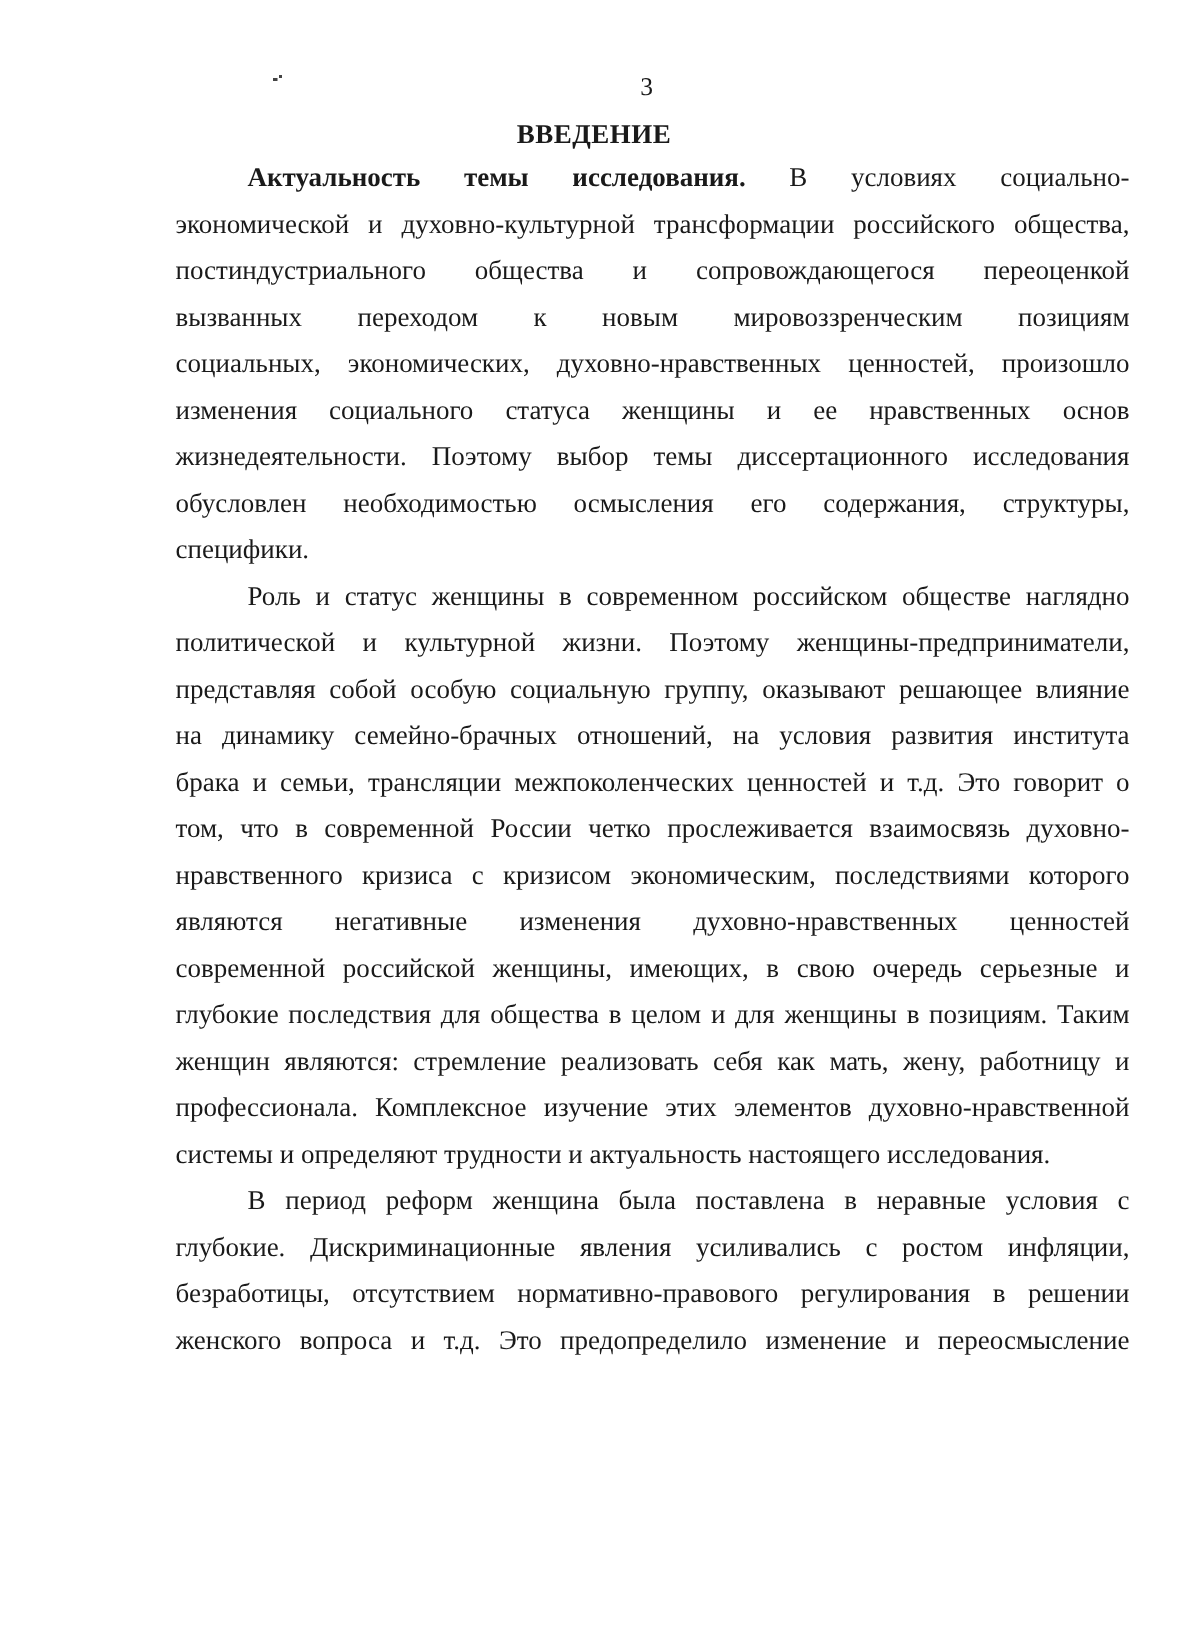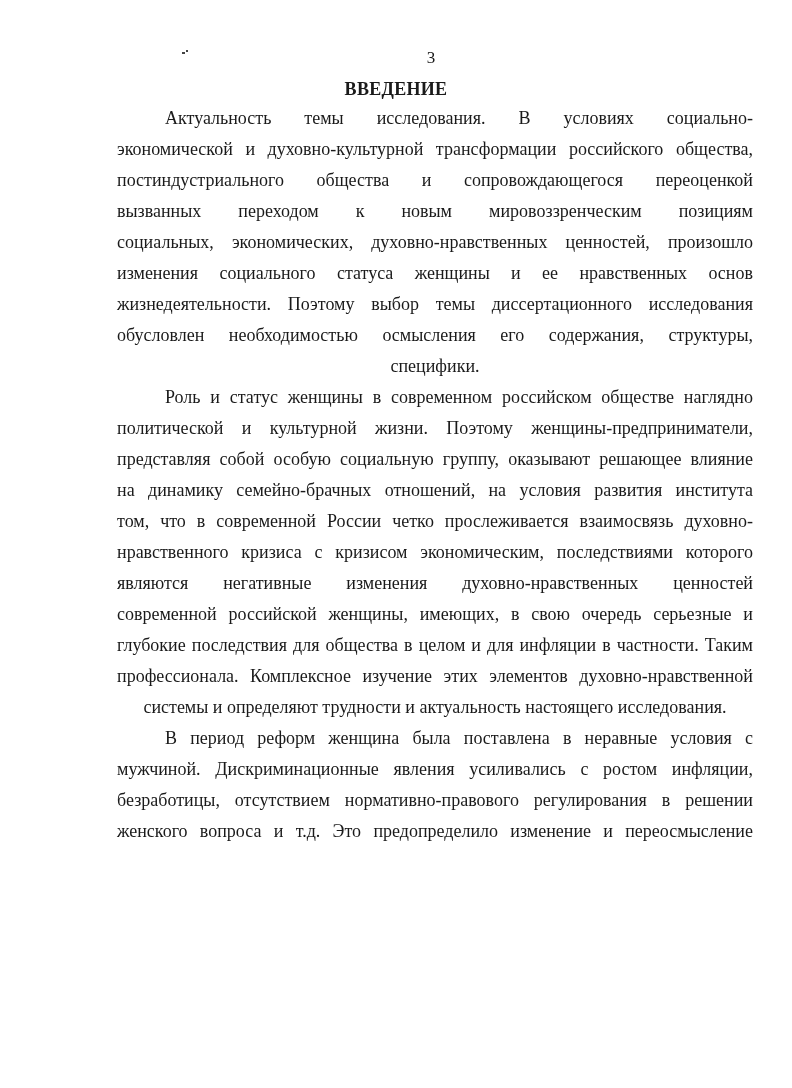--- a/index.html
+++ b/index.html
@@ -5,24 +5,24 @@
     html, body { margin: 0; padding: 0; background: #ffffff; }
     body { width: 792px; height: 1088px; position: relative; overflow: hidden;
            font-family: "Liberation Serif", "DejaVu Serif", serif; color: #1a1a1a; }
     .speck { position: absolute; left: 182px; top: 50px; width: 6px; height: 5px; }
     .speck i { position: absolute; background: #444; display: block; }
     .page-number { position: absolute; top: 48px; left: 0; width: 792px; text-align: center;
                    font-size: 17px; line-height: 20px; padding-left: 70px; box-sizing: border-box; }
     .title { position: absolute; top: 78px; left: 0; width: 792px; text-align: center;
              font-weight: bold; font-size: 18px; line-height: 22px; box-sizing: border-box; letter-spacing: 0.3px; }
     .body { position: absolute; top: 103px; left: 117px; width: 636px; }
-    .line { display: block; font-size: 18px; line-height: 31px; height: 31px; white-space: nowrap; text-align: center; }
+    .line { display: block; font-size: 18px; line-height: 31px; height: 31px; white-space: nowrap; }
     .justify { text-align: justify; text-align-last: justify; }
     .indent { padding-left: 48px; }
-    .bold { font-weight: normal; }
+    .bold { font-weight: bold; }
   </style>
 </head>
 <body>
 
 <div class="speck">
     <i style="left:0;top:2px;width:3px;height:2px"></i>
     <i style="left:4px;top:0;width:2px;height:2px"></i>
   </div>
 
 <div class="page-number">3</div>
@@ -40,28 +40,30 @@
     <span class="line justify">жизнедеятельности. Поэтому выбор темы диссертационного исследования</span>
     <span class="line justify">обусловлен необходимостью осмысления его содержания, структуры,</span>
     <span class="line">специфики.</span>
   </div>
 
   <div>
     <span class="line justify indent">Роль и статус женщины в современном российском обществе наглядно</span>
     <span class="line justify">политической и культурной жизни. Поэтому женщины-предприниматели,</span>
     <span class="line justify">представляя собой особую социальную группу, оказывают решающее влияние</span>
     <span class="line justify">на динамику семейно-брачных отношений, на условия развития института</span>
+    <span class="line justify">брака и семьи, трансляции межпоколенческих ценностей и т.д. Это говорит о</span>
     <span class="line justify">том, что в современной России четко прослеживается взаимосвязь духовно-</span>
     <span class="line justify">нравственного кризиса с кризисом экономическим, последствиями которого</span>
     <span class="line justify">являются негативные изменения духовно-нравственных ценностей</span>
     <span class="line justify">современной российской женщины, имеющих, в свою очередь серьезные и</span>
-    <span class="line justify">глубокие последствия для общества в целом и для инфляции в частности. Таким</span>
+    <span class="line justify">глубокие последствия для общества в целом и для женщины в позициям. Таким</span>
+    <span class="line justify">женщин являются: стремление реализовать себя как мать, жену, работницу и</span>
     <span class="line justify">профессионала. Комплексное изучение этих элементов духовно-нравственной</span>
     <span class="line">системы и определяют трудности и актуальность настоящего исследования.</span>
   </div>
 
   <div>
     <span class="line justify indent">В период реформ женщина была поставлена в неравные условия с</span>
-    <span class="line justify">мужчиной. Дискриминационные явления усиливались с ростом инфляции,</span>
+    <span class="line justify">глубокие. Дискриминационные явления усиливались с ростом инфляции,</span>
     <span class="line justify">безработицы, отсутствием нормативно-правового регулирования в решении</span>
     <span class="line justify">женского вопроса и т.д. Это предопределило изменение и переосмысление</span>
   </div>
 </div>
 
 </body></html>

